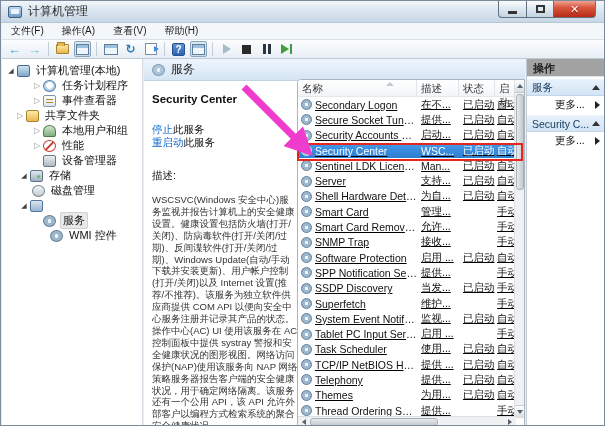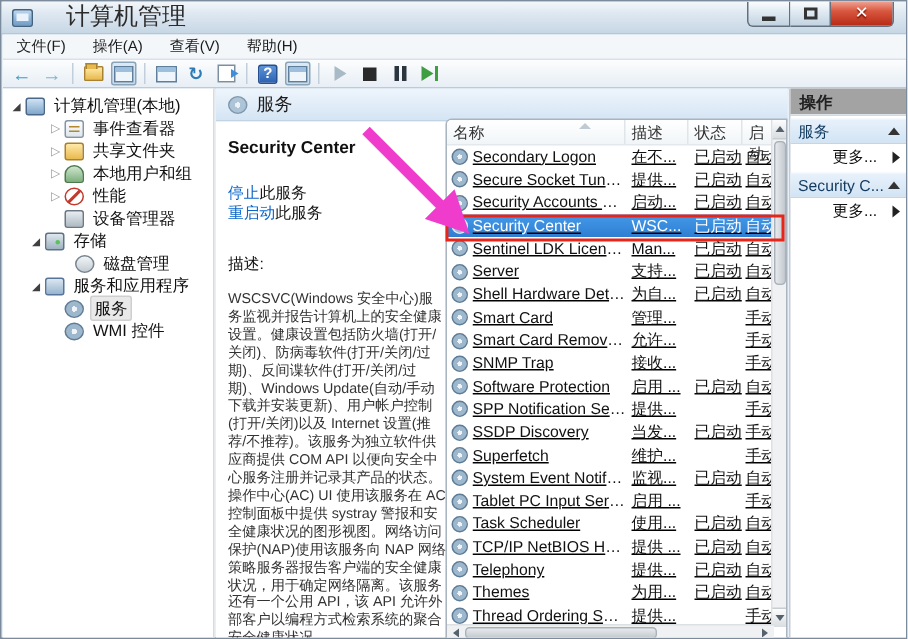--- a/index.html
+++ b/index.html
@@ -4,21 +4,21 @@
 <style>
   html,body{margin:0;padding:0;background:#fff;}
   *{box-sizing:border-box;font-family:"Liberation Sans","DejaVu Sans",sans-serif;}
   .window{position:relative;width:605px;height:426px;background:#e9eff6;border:1px solid #7b8b9c;overflow:hidden;}
   
   .titlebar{position:absolute;left:0;top:0;width:100%;height:22px;
     background:linear-gradient(#f2f6fa,#dbe6f0 45%,#c8d7e5);border-bottom:1px solid #b6c6d6;
     display:flex;align-items:center;padding-left:7px;}
   .app-icon{width:14px;height:12px;border:1px solid #44617e;background:linear-gradient(#bcd6ee,#6f9cc6);border-radius:2px;position:relative;}
   .app-icon::after{content:"";position:absolute;left:2px;top:2px;width:8px;height:5px;background:#eaf3fb;}
-  .title-text{font-size:16px;color:#2b2b2b;margin-left:22px;text-align:right;}
+  .title-text{font-size:12px;color:#2b2b2b;margin-left:6px;text-align:right;}
   .win-controls{position:absolute;right:8px;top:0;display:flex;}
   .wc{height:17px;border:1px solid #63707e;border-top:none;display:flex;align-items:center;justify-content:center;
      background:linear-gradient(#fbfdfe,#dfe9f2 45%,#c3d3e1);}
   .wc-min{width:29px;border-radius:0 0 0 4px;}
   .wc-max{width:27px;border-left:none;}
   .wc-close{width:42px;border-left:none;border-radius:0 0 4px 0;background:linear-gradient(#f0a292,#d9573f 40%,#b72b16);}
   .glyph-min{width:9px;height:3px;background:#333;margin-top:6px;}
   .glyph-max{width:9px;height:8px;border:2px solid #333;}
   .glyph-close{color:#fff;font-size:11px;font-weight:bold;line-height:1;text-shadow:0 1px 1px #7a1505;}
   
@@ -207,24 +207,29 @@
   </div>
 
   <div class="sidebar">
       <div class="tree-item" style="padding-left: 3px;">
         <span class="expander expanded"></span>
         <span class="ti ti-computer"></span>
         <span class="tlabel">计算机管理(本地)</span>
       </div>
       <div class="tree-item" style="padding-left: 29px;">
         <span class="expander collapsed"></span>
+        <span class="ti ti-scheduler"></span>
+        <span class="tlabel">任务计划程序</span>
+      </div>
+      <div class="tree-item" style="padding-left: 29px;">
+        <span class="expander collapsed"></span>
         <span class="ti ti-event-viewer"></span>
         <span class="tlabel">事件查看器</span>
       </div>
-      <div class="tree-item" style="padding-left: 29px;">
+      <div class="tree-item" style="padding-left: 12px;">
         <span class="expander collapsed"></span>
         <span class="ti ti-shared-folders"></span>
         <span class="tlabel">共享文件夹</span>
       </div>
       <div class="tree-item" style="padding-left: 29px;">
         <span class="expander collapsed"></span>
         <span class="ti ti-users"></span>
         <span class="tlabel">本地用户和组</span>
       </div>
       <div class="tree-item" style="padding-left: 29px;">
@@ -235,36 +240,35 @@
       <div class="tree-item" style="padding-left: 29px;">
         <span class="expander none"></span>
         <span class="ti ti-device-manager"></span>
         <span class="tlabel">设备管理器</span>
       </div>
       <div class="tree-item" style="padding-left: 16px;">
         <span class="expander expanded"></span>
         <span class="ti ti-storage"></span>
         <span class="tlabel">存储</span>
       </div>
-      <div class="tree-item" style="padding-left: 36px;">
+      <div class="tree-item" style="padding-left: 18px;">
         <span class="expander none"></span>
         <span class="ti ti-disk-management"></span>
         <span class="tlabel">磁盘管理</span>
       </div>
       <div class="tree-item" style="padding-left: 16px;">
         <span class="expander expanded"></span>
         <span class="ti ti-services-apps"></span>
-        <span class="tlabel">服务和应用程序</span>
       </div>
       <div class="tree-item sel" style="padding-left: 29px;">
         <span class="expander none"></span>
         <span class="ti gear"></span>
         <span class="tlabel">服务</span>
       </div>
-      <div class="tree-item" style="padding-left: 29px;">
+      <div class="tree-item" style=" margin-left: 36px;">
         <span class="expander none"></span>
         <span class="ti gear"></span>
         <span class="tlabel">WMI 控件</span>
       </div>
     </div>
 
   <div class="mid-header">
     <span class="ti gear"></span>
     <span>服务</span>
   </div>

